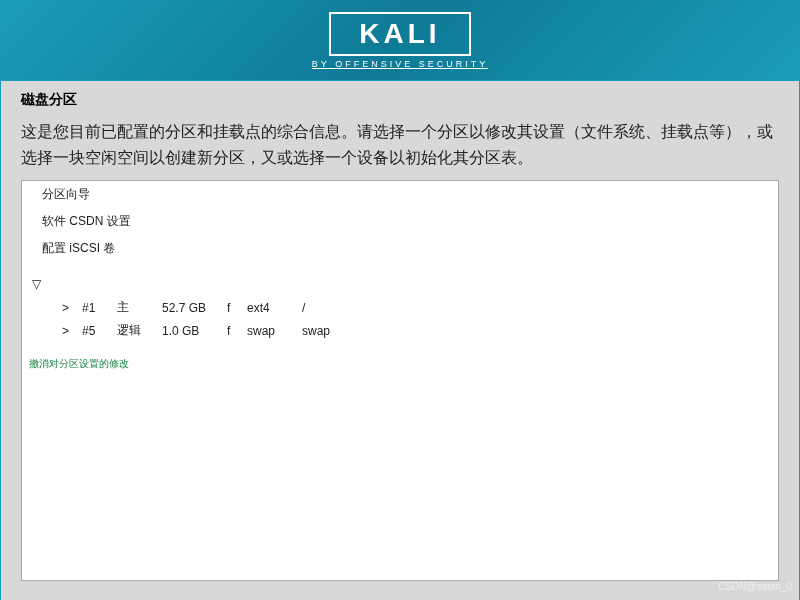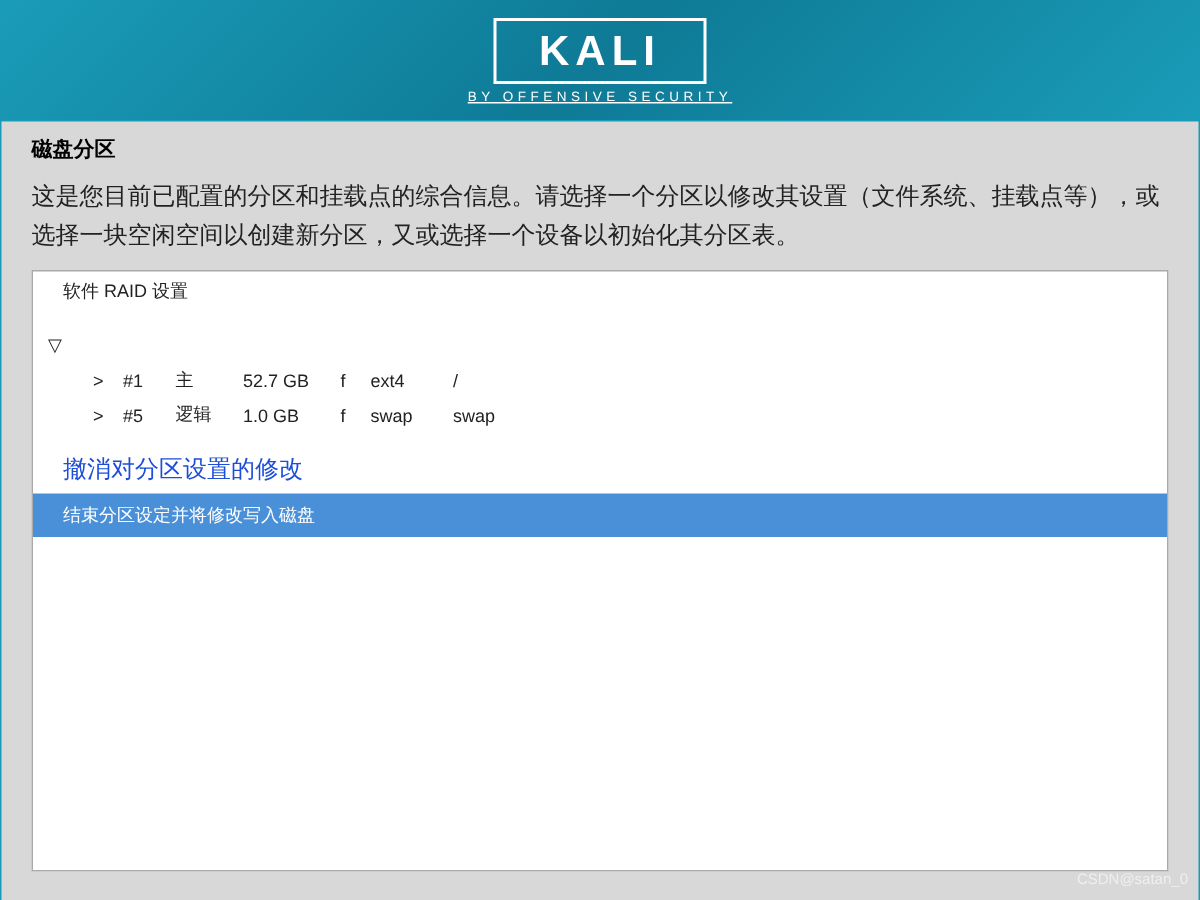--- a/index.html
+++ b/index.html
@@ -112,23 +112,23 @@
 
     .partition-row .col-arrow { width: 20px; }
     .partition-row .col-num { width: 35px; }
     .partition-row .col-type { width: 45px; }
     .partition-row .col-size { width: 65px; }
     .partition-row .col-f { width: 20px; }
     .partition-row .col-fs { width: 55px; }
     .partition-row .col-mount { width: 50px; }
 
     .action-item {
-      padding: 5px 20px;
-      font-size: 16px;
-      color: #1d4ed8;
+      padding: 5px 7px;
+      font-size: 10px;
+      color: #15803d;
       cursor: pointer;
     }
 
     .selected-item {
       background: #4a90d9;
       color: white;
       padding: 6px 20px;
       font-size: 12px;
       cursor: pointer;
     }
@@ -151,21 +151,23 @@
     <div class="kali-sub">BY OFFENSIVE SECURITY</div>
   </div>
 </div>
 
 <div class="main-content">
   <div class="page-title">磁盘分区</div>
   <div class="description">这是您目前已配置的分区和挂载点的综合信息。请选择一个分区以修改其设置（文件系统、挂载点等），或选择一块空闲空间以创建新分区，又或选择一个设备以初始化其分区表。</div>
 
   <div class="panel">
 
-    <div class="panel-item">软件 RAID 设置</div>
+    <div class="panel-item">分区向导</div>
+    <div class="panel-item">软件 CSDN 设置</div>
+    <div class="panel-item">配置 iSCSI 卷</div>
 
     <div class="panel-divider"></div>
 
     <div class="disk-header">
       <span class="arrow">▽</span>
     </div>
 
     <div class="partition-row">
       <span class="col-arrow">&gt;</span>
       <span class="col-num">#1</span>
@@ -183,18 +185,17 @@
       <span class="col-size">1.0 GB</span>
       <span class="col-f">f</span>
       <span class="col-fs">swap</span>
       <span class="col-mount">swap</span>
     </div>
 
     <div class="panel-divider"></div>
 
     <div class="action-item">撤消对分区设置的修改</div>
 
-    <div class="selected-item">结束分区设定并将修改写入磁盘</div>
 
   </div>
 </div>
 
 <div class="watermark">CSDN@satan_0</div>
 
 </body></html>

